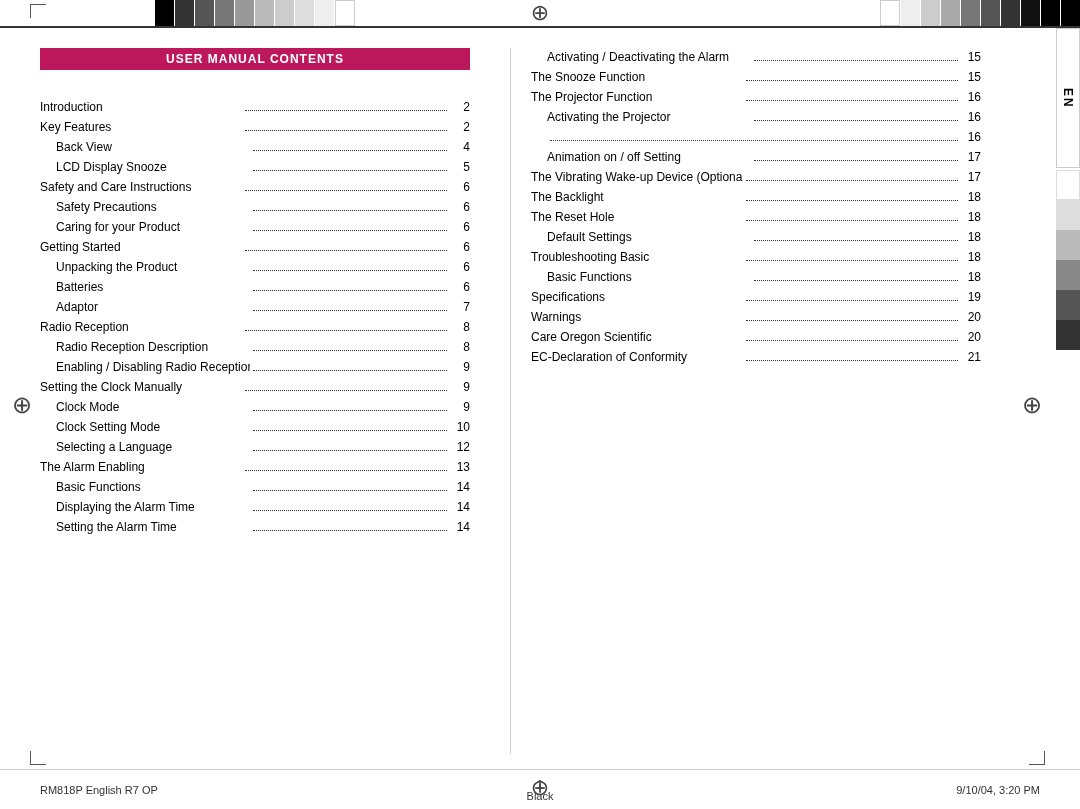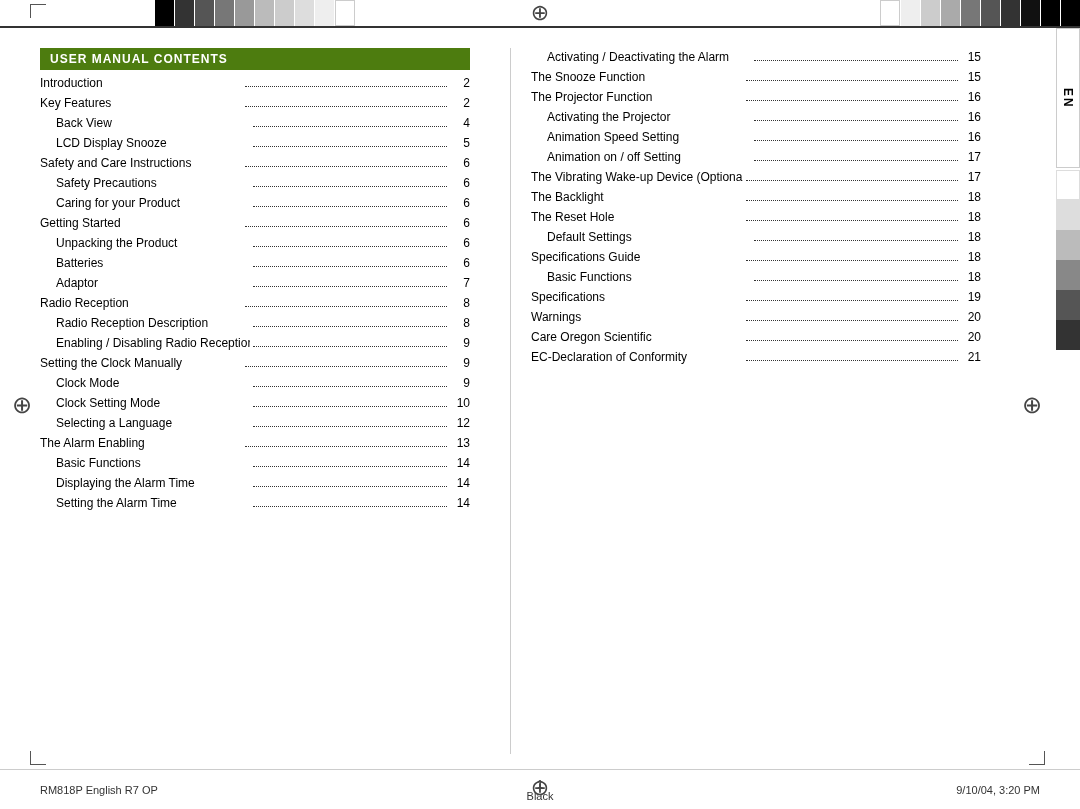--- a/index.html
+++ b/index.html
@@ -106,29 +106,30 @@
       width: 460px;
       padding-right: 30px;
     }
     
     .right-col {
       width: 460px;
       padding-left: 10px;
     }
     
     .contents-title {
-      background: #4d7c0f;
+      background: #be185d;
       color: #fff;
       padding: 4px 10px;
       font-weight: bold;
       font-size: 12px;
       letter-spacing: 1px;
-      margin-bottom: 4px;
+      margin-bottom: 28px;
       display: inline-block;
       width: 100%;
+      text-align: center;
     }
     
     .toc-item {
       display: flex;
       justify-content: space-between;
       align-items: baseline;
       margin-bottom: 2px;
       line-height: 1.5;
     }
     .toc-item.bold { font-weight: normal; }
@@ -364,21 +365,20 @@
             <span class="toc-title">The Projector Function</span>
             <span class="toc-dots"></span>
             <span class="toc-page">16</span>
           </div>
           <div class="toc-item indent">
             <span class="toc-title">Activating the Projector</span>
             <span class="toc-dots"></span>
             <span class="toc-page">16</span>
           </div>
           <div class="toc-item indent">
-            <span class="toc-title">Animation Speed Setting</span>
             <span class="toc-dots"></span>
             <span class="toc-page">16</span>
           </div>
           <div class="toc-item indent">
             <span class="toc-title">Animation on / off Setting</span>
             <span class="toc-dots"></span>
             <span class="toc-page">17</span>
           </div>
           <div class="toc-item bold">
             <span class="toc-title">The Vibrating Wake-up Device (Optional)</span>
@@ -394,21 +394,21 @@
             <span class="toc-title">The Reset Hole</span>
             <span class="toc-dots"></span>
             <span class="toc-page">18</span>
           </div>
           <div class="toc-item indent">
             <span class="toc-title">Default Settings</span>
             <span class="toc-dots"></span>
             <span class="toc-page">18</span>
           </div>
           <div class="toc-item bold">
-            <span class="toc-title">Specifications Guide</span>
+            <span class="toc-title">Troubleshooting Basic</span>
             <span class="toc-dots"></span>
             <span class="toc-page">18</span>
           </div>
           <div class="toc-item indent">
             <span class="toc-title">Basic Functions</span>
             <span class="toc-dots"></span>
             <span class="toc-page">18</span>
           </div>
           <div class="toc-item bold">
             <span class="toc-title">Specifications</span>

